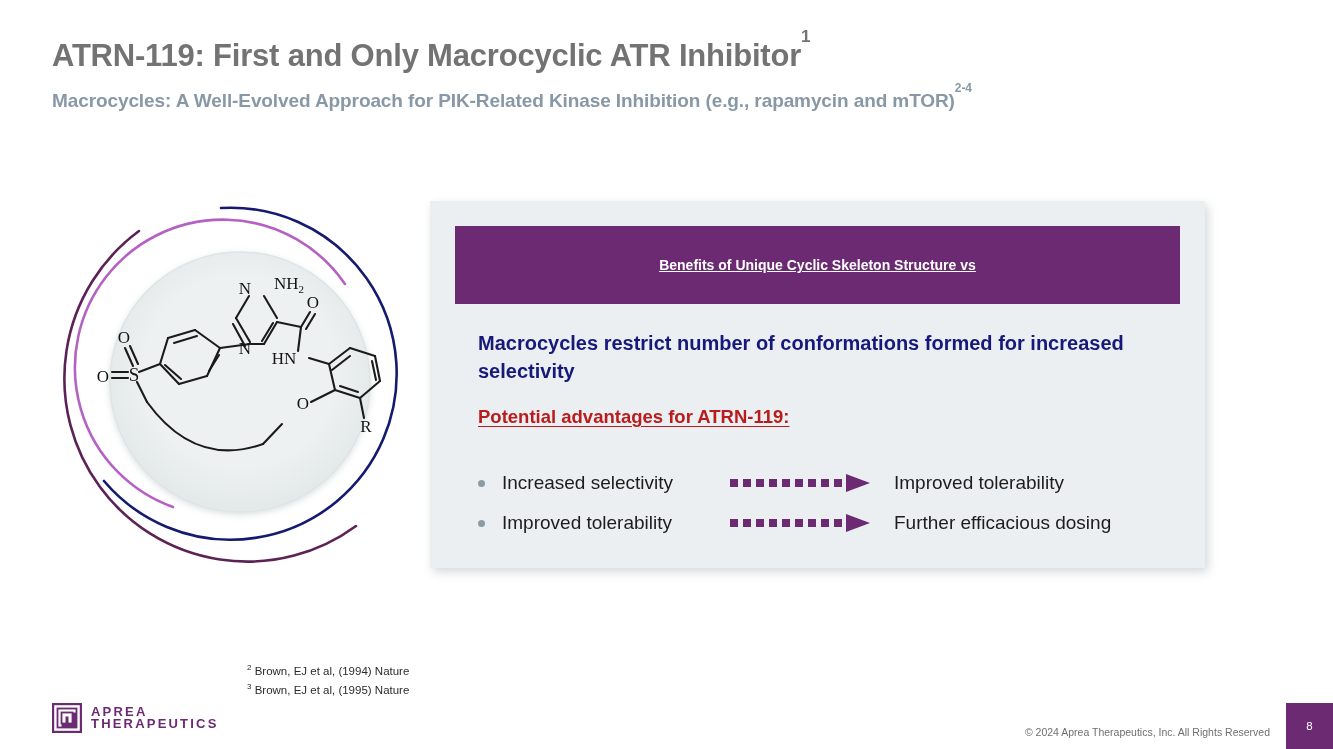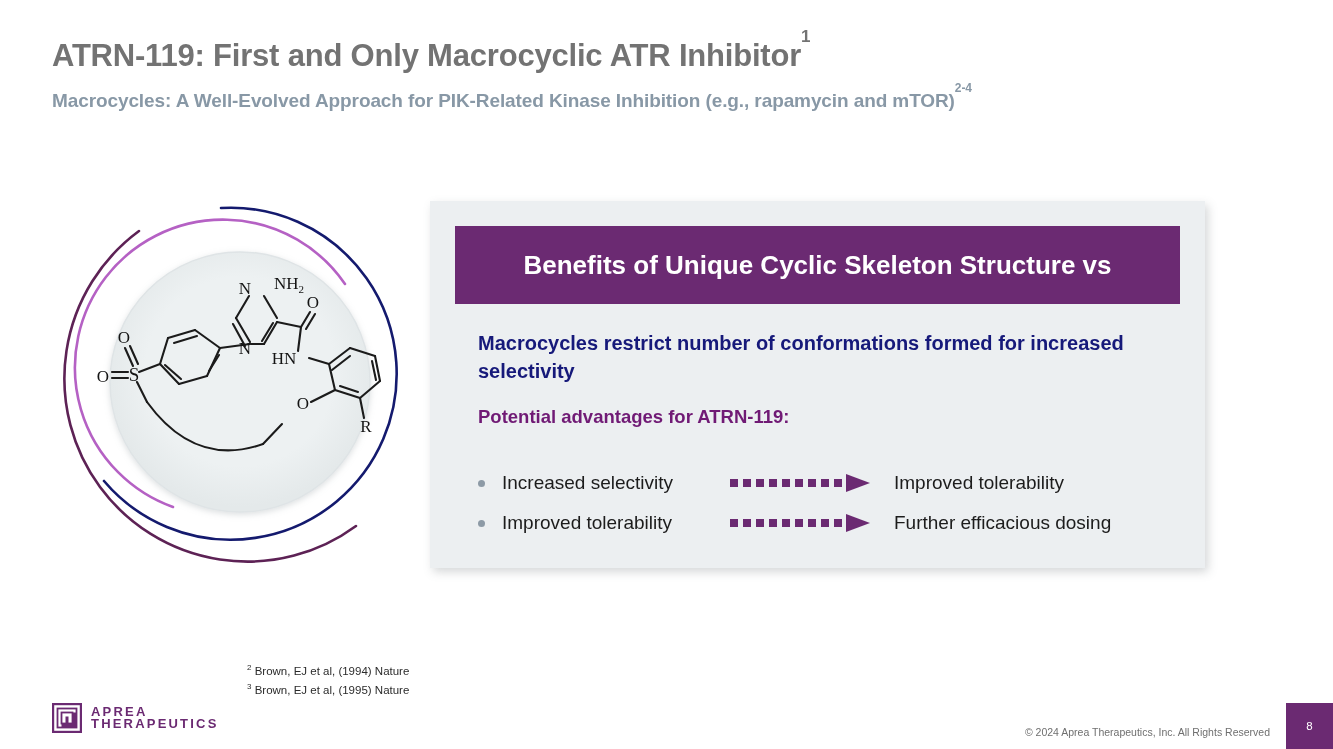--- a/index.html
+++ b/index.html
@@ -75,45 +75,47 @@
     width: 725px;
     height: 78px;
     background: #6b2a72;
     display: flex;
     flex-direction: column;
     align-items: center;
     justify-content: center;
   }
   .panel-header-line {
     color: #ffffff;
-    font-size: 26px;
+    font-size: 14px;
     font-weight: bold;
     line-height: 28px;
     text-align: center;
     white-space: nowrap;
+    text-decoration: underline;
   }
 
   .panel-lead {
     position: absolute;
     left: 48px;
     top: 128px;
     width: 715px;
     color: #16197a;
     font-size: 20px;
     font-weight: bold;
     line-height: 28px;
   }
 
   .panel-subhead {
     position: absolute;
     left: 48px;
     top: 205px;
-    color: #701a75;
+    color: #b91c1c;
     font-size: 18.5px;
     font-weight: bold;
+    text-decoration: underline;
     text-underline-offset: 3px;
   }
 
   .bullet-rows {
     position: absolute;
     left: 48px;
     top: 262px;
     width: 700px;
   }
   .bullet-row {

